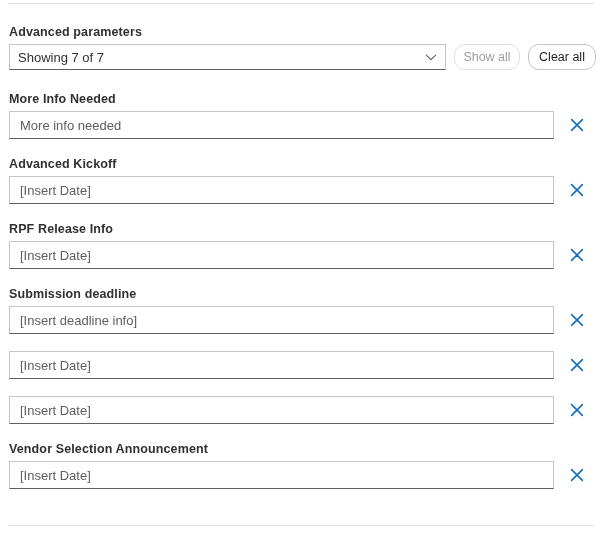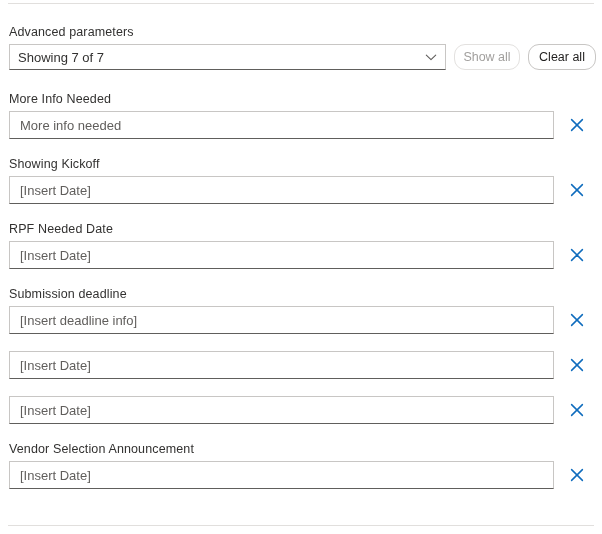--- a/index.html
+++ b/index.html
@@ -42,20 +42,21 @@
     left: 9px;
     right: 9px;
   }
   .field-label {
     font-size: 12.5px;
     line-height: 16px;
     color: #323130;
     margin-bottom: 4px;
     white-space: nowrap;
     letter-spacing: 0.01em;
+    font-weight: bold;
   }
   .adv-row {
     display: flex;
     align-items: center;
     gap: 8px;
   }
 
   
   .combobox {
     position: relative;
@@ -206,37 +207,37 @@
           <span>
             <svg width="16" height="16" viewBox="0 0 16 16" aria-hidden="true">
               <path d="M2.6 2.6 L13.4 13.4 M13.4 2.6 L2.6 13.4" fill="none" stroke="#0f6cbd" stroke-width="1.5" stroke-linecap="round"></path>
             </svg>
           </span>
         </button>
       </div>
     </div>
 
     <div class="param-group">
-      <div class="field-label">Showing Kickoff</div>
-      <div class="param-row">
-        <div class="text-input">
-          <span class="input-text">[Insert Date]</span>
-        </div>
-        <button class="remove-btn">
-          <span>
-            <svg width="16" height="16" viewBox="0 0 16 16" aria-hidden="true">
-              <path d="M2.6 2.6 L13.4 13.4 M13.4 2.6 L2.6 13.4" fill="none" stroke="#0f6cbd" stroke-width="1.5" stroke-linecap="round"></path>
-            </svg>
-          </span>
-        </button>
-      </div>
-    </div>
-
-    <div class="param-group">
-      <div class="field-label">RPF Needed Date</div>
+      <div class="field-label">Advanced Kickoff</div>
+      <div class="param-row">
+        <div class="text-input">
+          <span class="input-text">[Insert Date]</span>
+        </div>
+        <button class="remove-btn">
+          <span>
+            <svg width="16" height="16" viewBox="0 0 16 16" aria-hidden="true">
+              <path d="M2.6 2.6 L13.4 13.4 M13.4 2.6 L2.6 13.4" fill="none" stroke="#0f6cbd" stroke-width="1.5" stroke-linecap="round"></path>
+            </svg>
+          </span>
+        </button>
+      </div>
+    </div>
+
+    <div class="param-group">
+      <div class="field-label">RPF Release Info</div>
       <div class="param-row">
         <div class="text-input">
           <span class="input-text">[Insert Date]</span>
         </div>
         <button class="remove-btn">
           <span>
             <svg width="16" height="16" viewBox="0 0 16 16" aria-hidden="true">
               <path d="M2.6 2.6 L13.4 13.4 M13.4 2.6 L2.6 13.4" fill="none" stroke="#0f6cbd" stroke-width="1.5" stroke-linecap="round"></path>
             </svg>
           </span>

